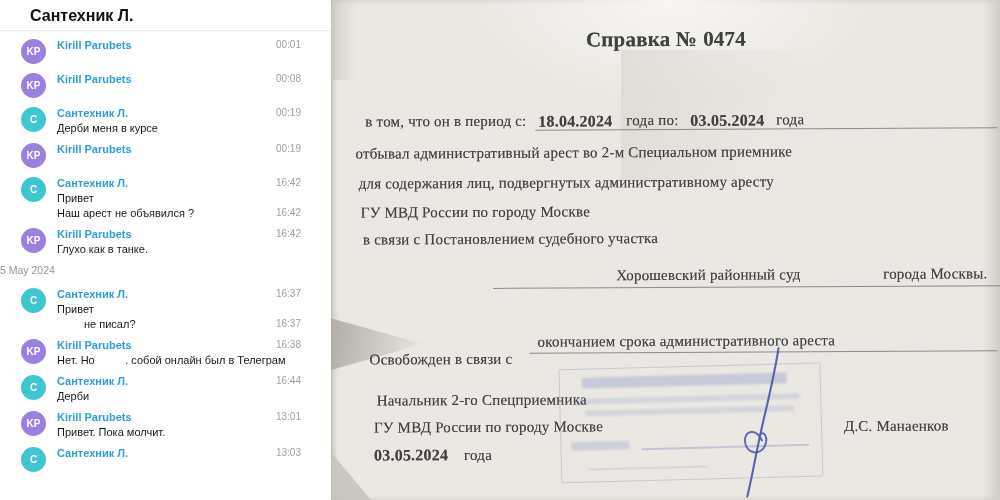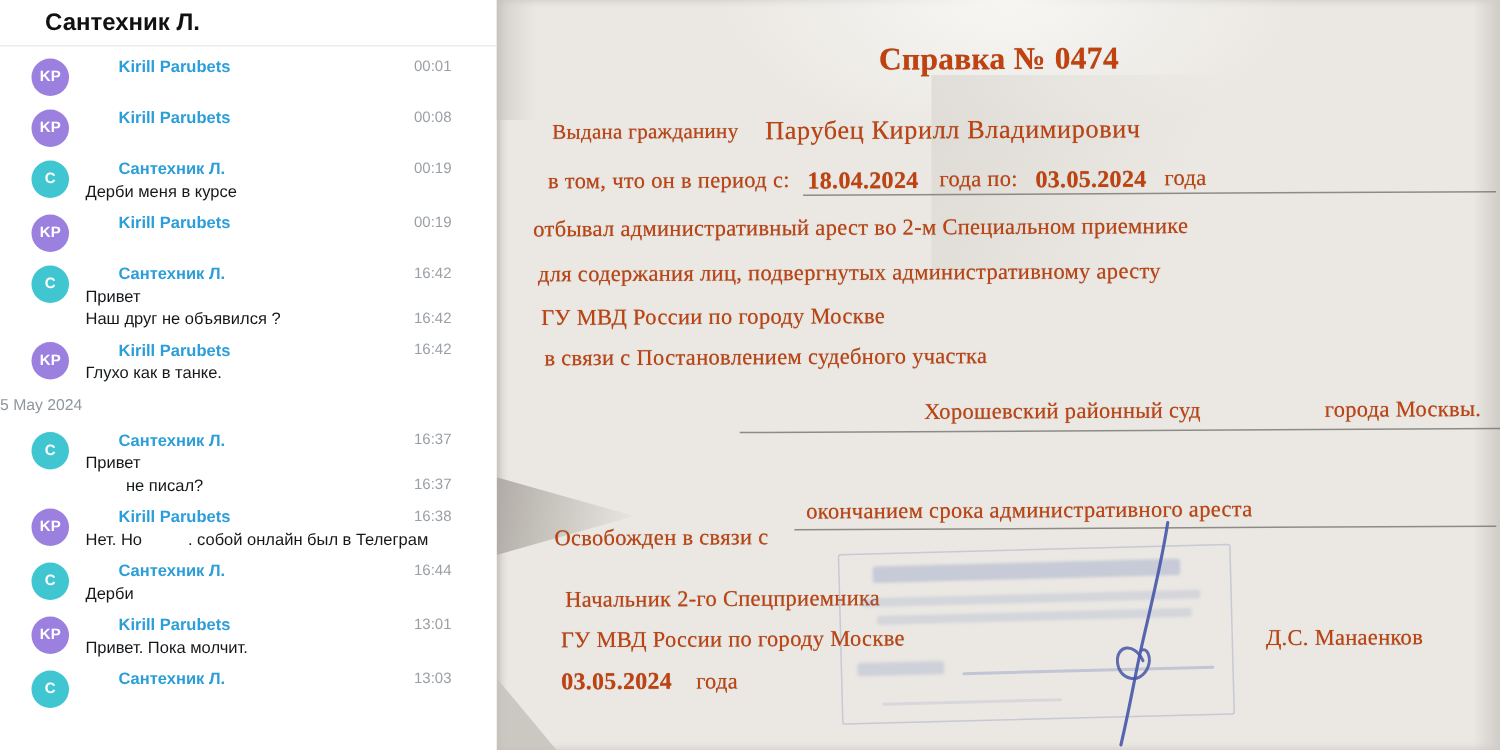--- a/index.html
+++ b/index.html
@@ -9,32 +9,32 @@
   
   .chat{position:absolute;left:0;top:0;width:331px;height:500px;background:#fff;}
   .chat-header{height:30px;line-height:32px;padding-left:30px;font-size:16px;
                font-weight:bold;color:#111;border-bottom:1px solid #ececec;}
   .chat-body{padding:8px 0 0 0;}
   .msg-group{display:flex;padding:0 30px 0 21px;margin-bottom:9px;}
   .avatar{width:25px;height:25px;border-radius:50%;flex:0 0 25px;margin-right:11px;
           color:#fff;font-size:10px;font-weight:bold;display:flex;
           align-items:center;justify-content:center;}
   .msg-content{flex:1;min-width:0;}
-  .msg-head{display:flex;justify-content:space-between;align-items:flex-end;line-height:12px;margin-left:22px;}
+  .msg-head{display:flex;justify-content:space-between;align-items:flex-end;line-height:12px;}
   .msg-sender{font-size:11px;font-weight:bold;}
   .msg-time{font-size:10px;color:#9aa0a6;font-weight:normal;}
   .msg-line{display:flex;justify-content:space-between;margin-top:3px;line-height:12px;}
   .msg-text{font-size:11px;color:#15181b;white-space:pre-wrap;}
   .msg-text.indented{padding-left:27px;}
   .date-sep{font-size:10.5px;color:#8f969c;margin:6px 0 12px 0;line-height:12px;}
 
   
   .doc{position:absolute;left:331px;top:0;width:669px;height:500px;background:#ebe8e3;
        box-shadow:inset 3px 0 7px -2px rgba(0,0,0,.28);overflow:hidden;
-       font-family:"Liberation Serif","DejaVu Serif",serif;color:#c2410c;}
+       font-family:"Liberation Serif","DejaVu Serif",serif;color:#404040;}
   .doc-inner{position:absolute;inset:0;transform:rotate(-0.3deg);}
   .doc-inner div,.doc-inner span{text-shadow:0 0 .5px rgba(60,58,54,.55);}
   
   .shade{position:absolute;pointer-events:none;text-shadow:none;}
   .shade-top{left:150px;top:0;width:380px;height:95px;
              background:radial-gradient(ellipse at 50% 0%,#f7f6f3,rgba(247,246,243,0) 72%);}
   .shade-diag{left:290px;top:50px;width:380px;height:130px;
               background:linear-gradient(115deg,rgba(206,202,195,.45),rgba(247,246,243,0) 45%);}
   .shade-left-mid{left:0;top:316px;width:92px;height:54px;
                   background:linear-gradient(100deg,#b0aca5,rgba(236,233,228,0));
@@ -145,21 +145,21 @@
           <div class="avatar" style="background: rgb(64, 198, 208);">C</div>
           <div class="msg-content">
             <div class="msg-head">
               <span class="msg-sender" style="color: rgb(43, 158, 217);">Сантехник Л.</span>
               <span class="msg-time">16:42</span>
             </div>
             <div class="msg-line">
               <span class="msg-text">Привет</span>
             </div>
             <div class="msg-line">
-              <span class="msg-text">Наш друг не объявился ?</span>
+              <span class="msg-text">Наш арест не объявился ?</span>
               <span class="msg-time">16:42</span>
             </div>
           </div>
         </div>
         <div class="msg-group">
           <div class="avatar" style="background: rgb(155, 128, 224);">KP</div>
           <div class="msg-content">
             <div class="msg-head">
               <span class="msg-sender" style="color: rgb(43, 158, 217);">Kirill Parubets</span>
               <span class="msg-time">16:42</span>
@@ -240,24 +240,20 @@
     <div class="shade shade-left-mid"></div>
     <div class="shade shade-corner-bl"></div>
     <div class="shade shade-corner-tl"></div>
     <div class="shade shade-right"></div>
 
     <div class="doc-inner">
       <div class="doc-line" id="doc-title">
         <span>Справка №</span><span class="num">0474</span>
       </div>
 
-      <div class="doc-line" id="line-issued">
-        <span>Выдана гражданину</span>
-        <span id="issued-name">Парубец Кирилл Владимирович</span>
-      </div>
 
       <div class="doc-line" id="line-period">
         <span id="period-label">в том, что он в период с:</span>
         <span id="period-from">18.04.2024</span>
         <span id="period-mid">года по:</span>
         <span id="period-to">03.05.2024</span>
         <span id="period-suffix">года</span>
       </div>
       <div class="fill-line" id="u-period"></div>
 

